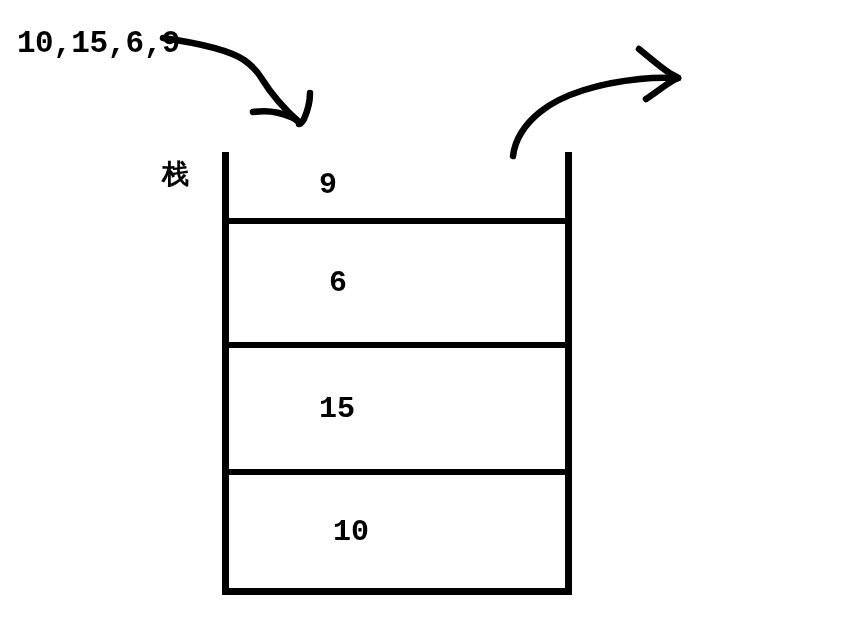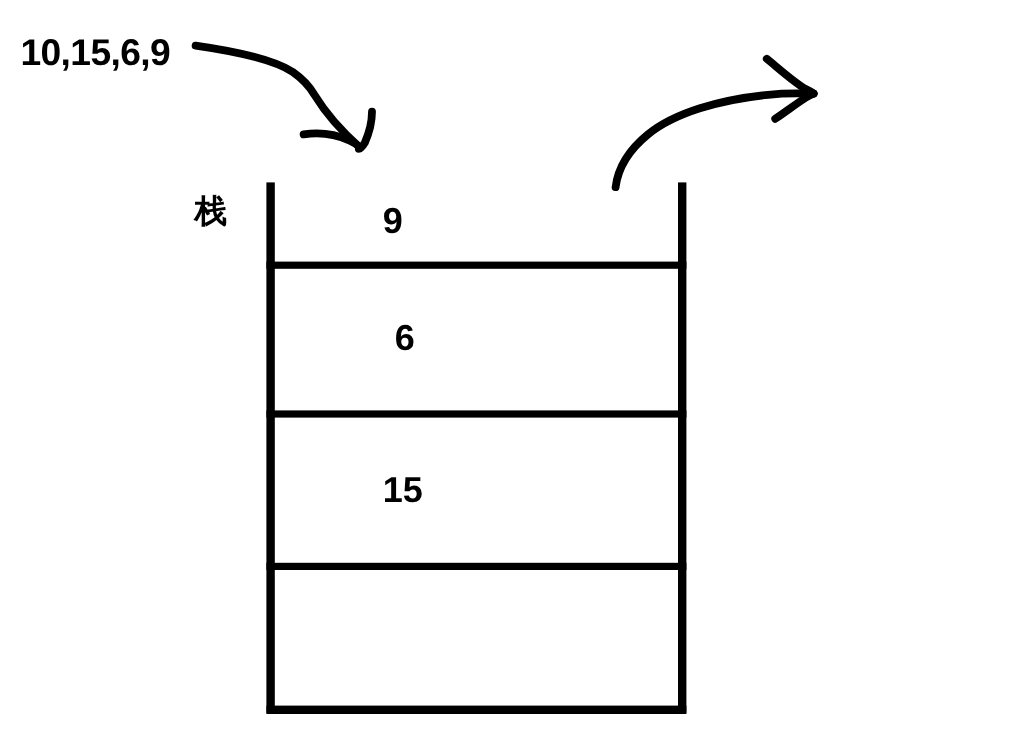--- a/index.html
+++ b/index.html
@@ -6,21 +6,21 @@
     margin: 0;
     padding: 0;
     background: #ffffff;
   }
   #canvas {
     position: relative;
     width: 856px;
     height: 629px;
     background: #ffffff;
     overflow: hidden;
-    font-family: Liberation Sans, sans-serif;
+    font-family: Liberation Mono, monospace;
   }
 
   
   .label {
     position: absolute;
     font-weight: bold;
     color: #000000;
     white-space: nowrap;
     line-height: 1;
     letter-spacing: -0.5px;
@@ -145,20 +145,23 @@
     </div>
 
     <div class="cell" id="stack-cell-1">
       <span class="cell-value">6</span>
     </div>
 
     <div class="cell" id="stack-cell-2">
       <span class="cell-value">15</span>
     </div>
 
+    <div class="cell" id="stack-cell-3">
+      <span class="cell-value">10</span>
+    </div>
 
   </div>
 
   <svg id="arrow-push-in" viewBox="0 0 856 629">
     <path class="ink" d="M163,38 C205,44 232,52 244,60 C254,67 258,72 262,79 C270,92 283,108 300,123"></path>
     <path class="ink" d="M310,93 C310,101 308,110 304,119 C301,124 300,124 299,124"></path>
     <path class="ink" d="M253,112 C266,110 280,112 291,117 C296,119 298,121 300,123"></path>
   </svg>
 
   <svg id="arrow-pop-out" viewBox="0 0 856 629">

